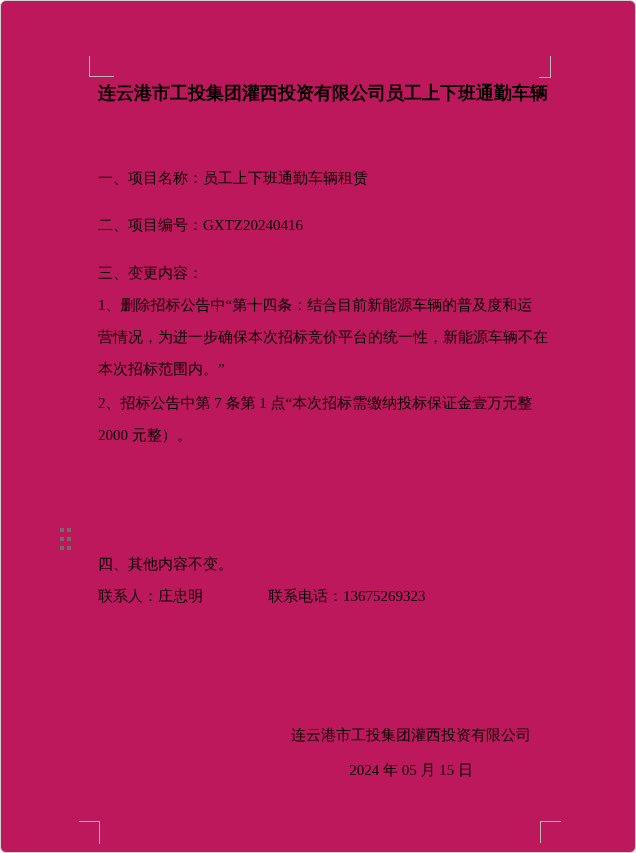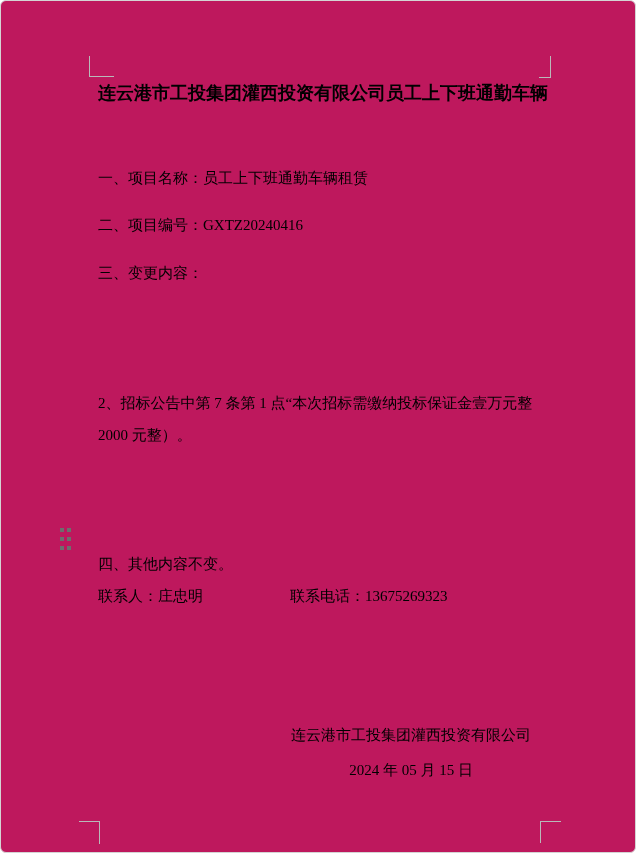--- a/index.html
+++ b/index.html
@@ -50,21 +50,21 @@
   .title div { white-space: nowrap; }
 
   .para {
     position: absolute; left: 97px; width: 446px; margin: 0;
     font-size: 15px;
     line-height: 32px;
     white-space: nowrap;
   }
   .para .ln { display: block; white-space: nowrap; }
 
-  .contact-phone { position: absolute; left: 192px; top: 0; white-space: nowrap; font-family: Liberation Serif, serif; }
+  .contact-phone { position: absolute; left: 170px; top: 0; white-space: nowrap; font-family: Liberation Serif, serif; }
 
   .sign-company {
     position: absolute; left: 290px; top: 718px; width: 240px; margin: 0;
     font-size: 15px; line-height: 32px; text-align: center; white-space: nowrap;
   }
   .sign-date {
     position: absolute; left: 290px; top: 753px; width: 240px; margin: 0;
     font-size: 15px; line-height: 32px; text-align: center; white-space: nowrap;
   }
 </style>
@@ -90,20 +90,25 @@
   <h1 class="title">
     <div>连云港市工投集团灌西投资有限公司员工上下班通勤车辆</div>
   </h1>
 
   <p class="para" style="top:161px">一、项目名称：员工上下班通勤车辆租赁</p>
 
   <p class="para" style="top:208px">二、项目编号：GXTZ20240416</p>
 
   <p class="para" style="top:256px">三、变更内容：</p>
 
+  <p class="para" style="top:288px">
+    <span class="ln">1、删除招标公告中“第十四条：结合目前新能源车辆的普及度和运</span>
+    <span class="ln">营情况，为进一步确保本次招标竞价平台的统一性，新能源车辆不在</span>
+    <span class="ln">本次招标范围内。”</span>
+  </p>
 
   <p class="para" style="top:386px">
     <span class="ln">2、招标公告中第 7 条第 1 点“本次招标需缴纳投标保证金壹万元整</span>
     <span class="ln">2000 元整）。</span>
   </p>
 
   <p class="para" style="top:483px">
   </p>
 
   <p class="para" style="top:547px">四、其他内容不变。</p>

